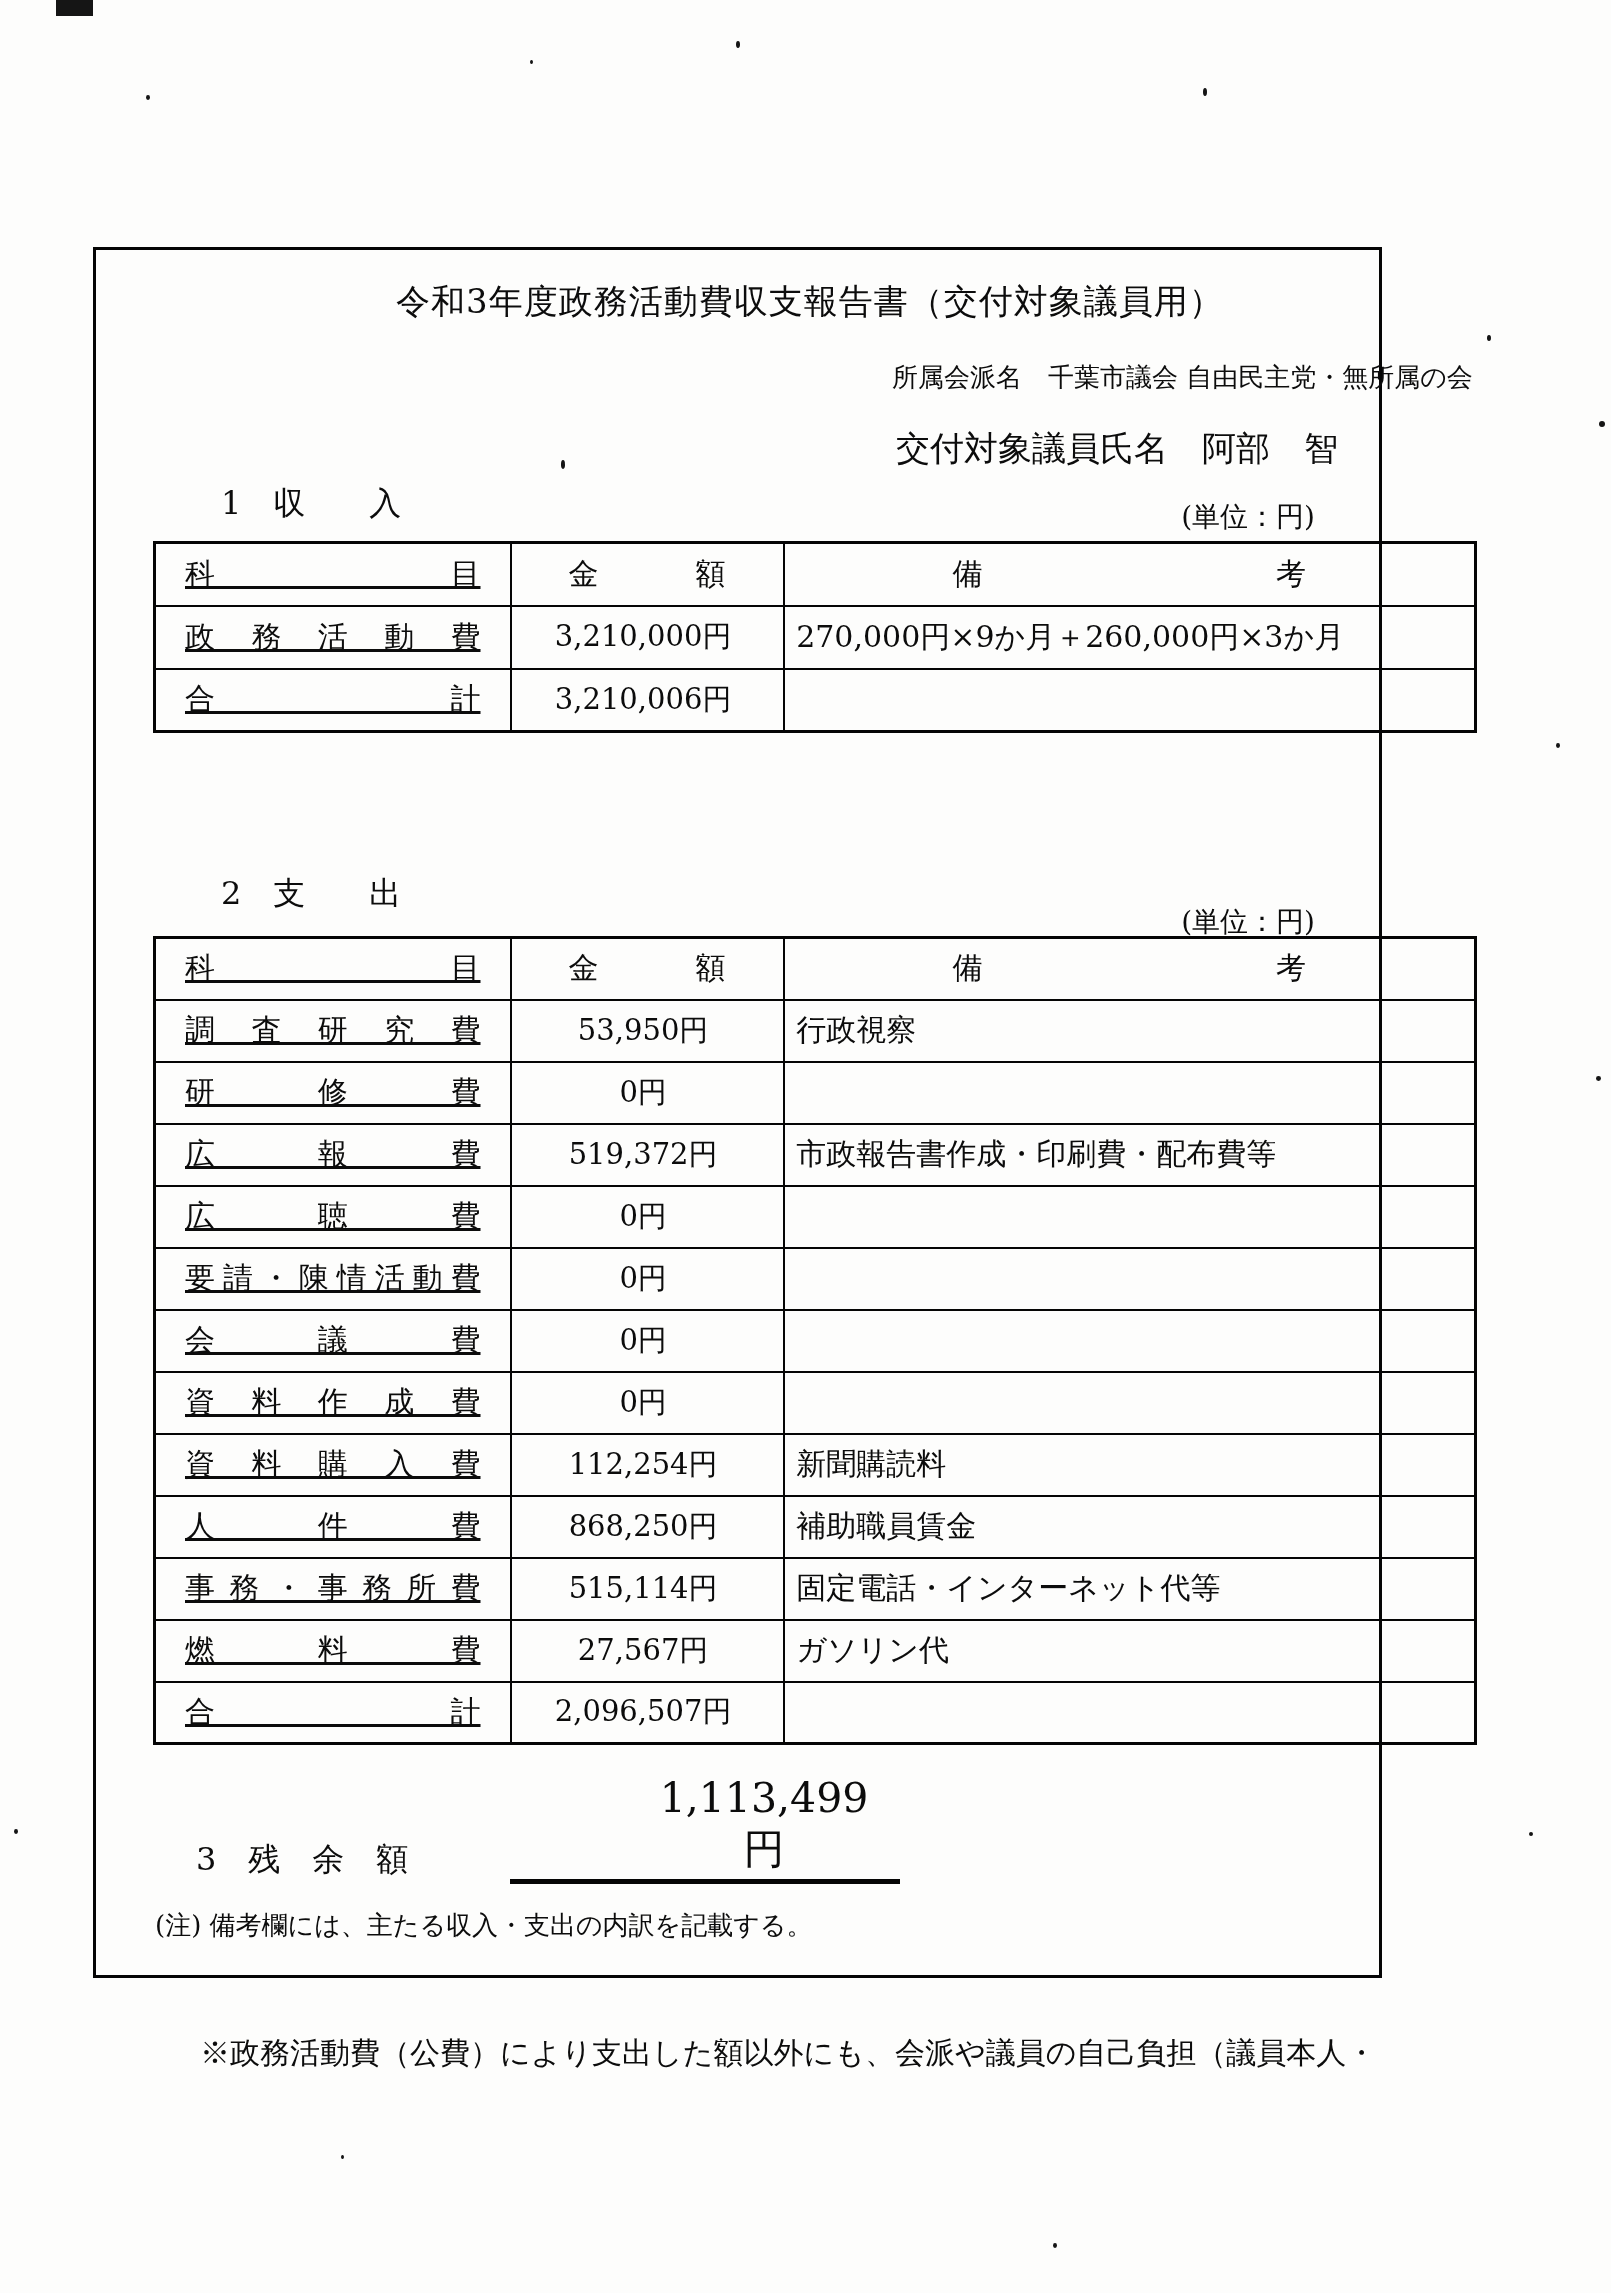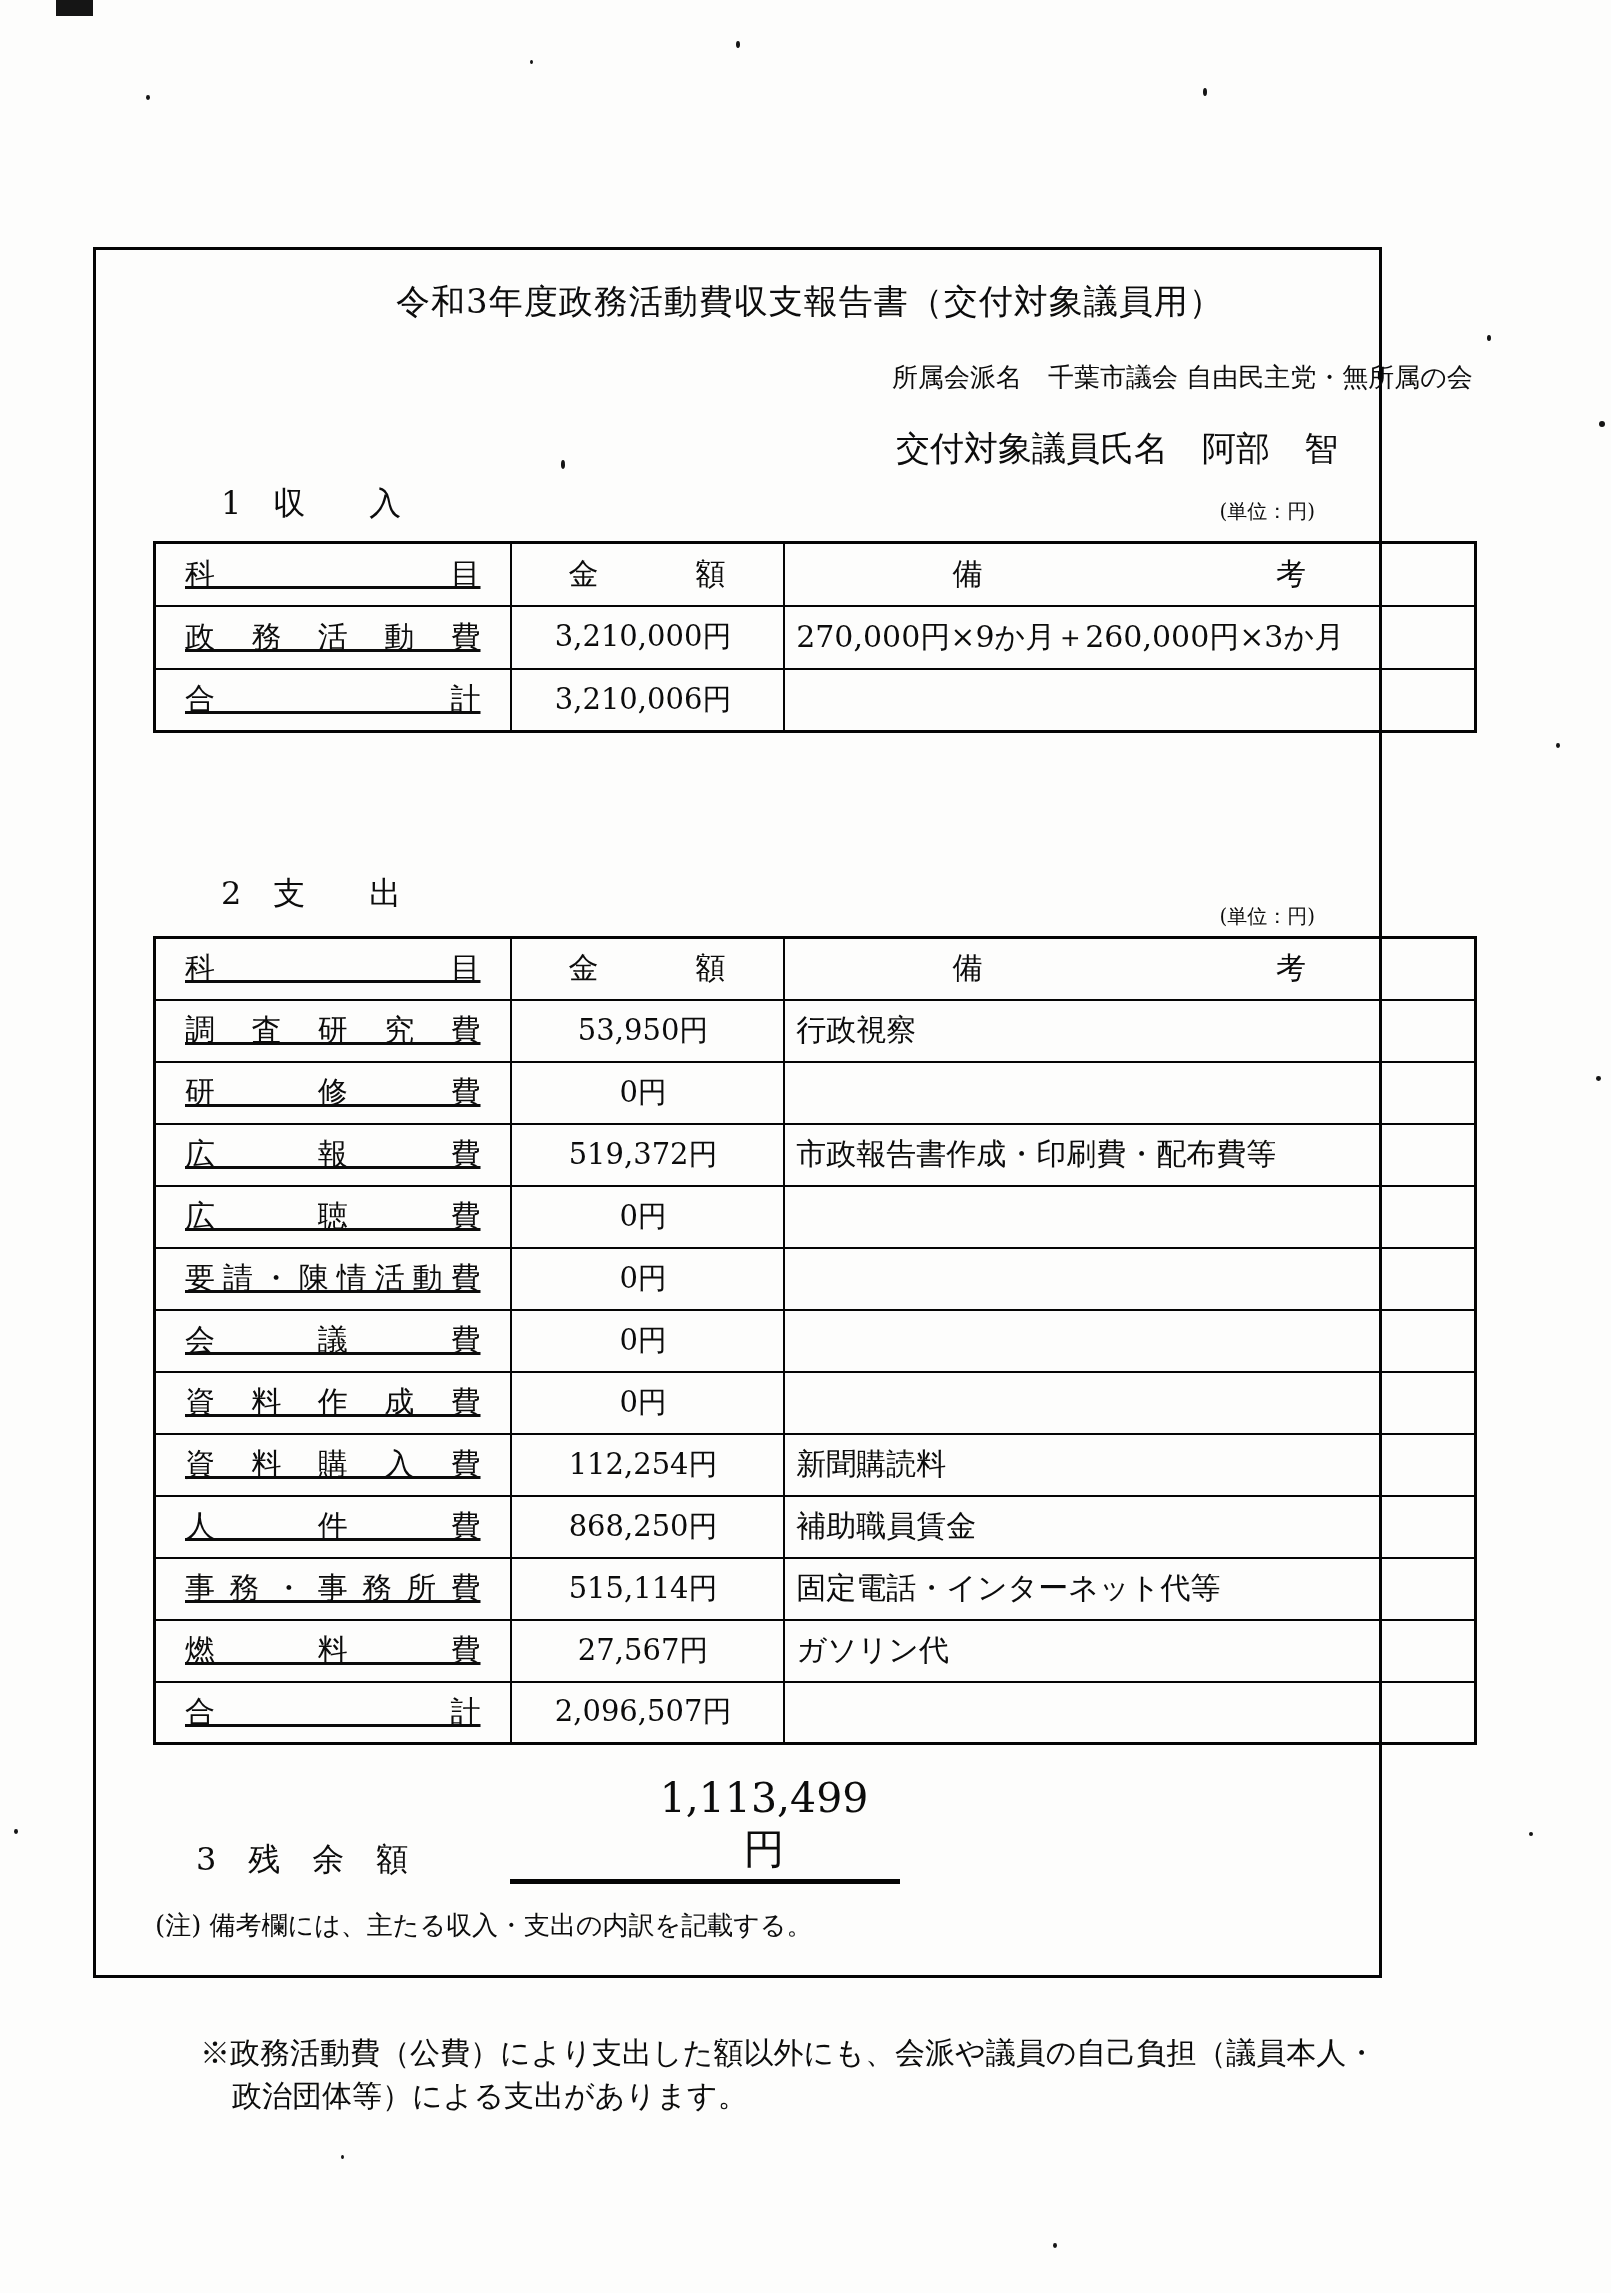--- a/index.html
+++ b/index.html
@@ -12,21 +12,21 @@
   .sheet{
     position:absolute;left:93px;top:247px;width:1289px;height:1731px;
     border:3.9px solid #050505;background:transparent;box-sizing:border-box;
   }
   .title{position:absolute;left:300px;top:29px;font-size:34px;letter-spacing:1px;white-space:nowrap;}
   .faction{position:absolute;left:796px;top:110px;font-size:26px;white-space:nowrap;}
   .member{position:absolute;left:800px;top:176px;font-size:34px;white-space:nowrap;}
   .sec{position:absolute;left:125px;font-size:32px;white-space:nowrap;}
   .sec1{top:232px;}
   .sec2{top:622px;}
-  .unit{position:absolute;right:64px;font-size:20px;white-space:nowrap;}
+  .unit{position:absolute;right:64px;font-size:28px;white-space:nowrap;}
   .unit1{top:248px;}
   .unit2{top:653px;}
   table.tbl{
     position:absolute;left:57px;width:1323px;
     border-collapse:collapse;table-layout:fixed;
     border:3.9px solid #050505;
   }
   .tbl-income{top:291px;}
   .tbl-expense{top:686px;}
   .tbl td{border:2.9px solid #050505;font-size:30px;overflow:hidden;white-space:nowrap;}
@@ -181,15 +181,14 @@
 
   <div class="balance-line">3　残　余　額</div>
   <div class="balance-amount">1,113,499円</div>
   <div class="balance-underline"></div>
 
   <div class="table-note">(注) 備考欄には、主たる収入・支出の内訳を記載する。</div>
 </div>
 
 <div class="footer-note">
   <div>※政務活動費（公費）により支出した額以外にも、会派や議員の自己負担（議員本人・</div>
-  <div class="footer-line2">政治団体等）による支出があります。</div>
 </div>
 
 
 </body></html>

